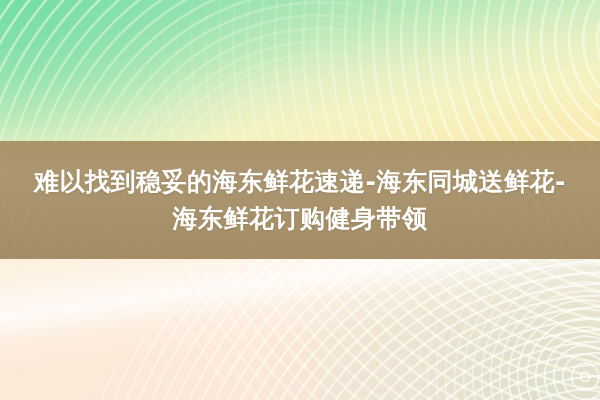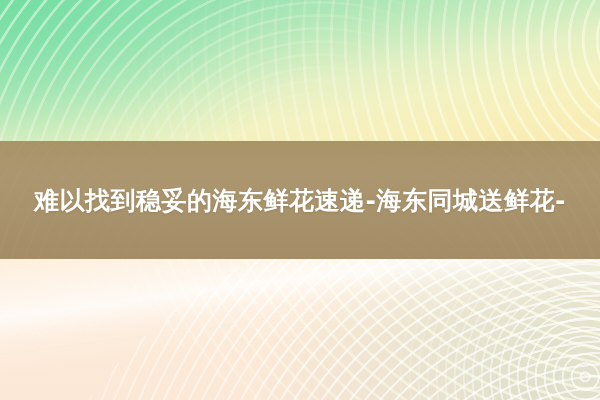--- a/index.html
+++ b/index.html
@@ -216,16 +216,17 @@
   <div class="arcs arcs-top2"></div>
   <div class="arcs arcs-bottom"></div>
   <div class="arcs arcs-corner"></div>
 
   <div class="ribbon"></div>
 
   <div class="title-band">
     <div class="title-band-tex"></div>
     <div class="title-text">
       <span class="title-line">难以找到稳妥的海东鲜花速递-海东同城送鲜花-</span>
+      <span class="title-line">海东鲜花订购健身带领</span>
     </div>
   </div>
 
 </div>
 
 </body></html>

